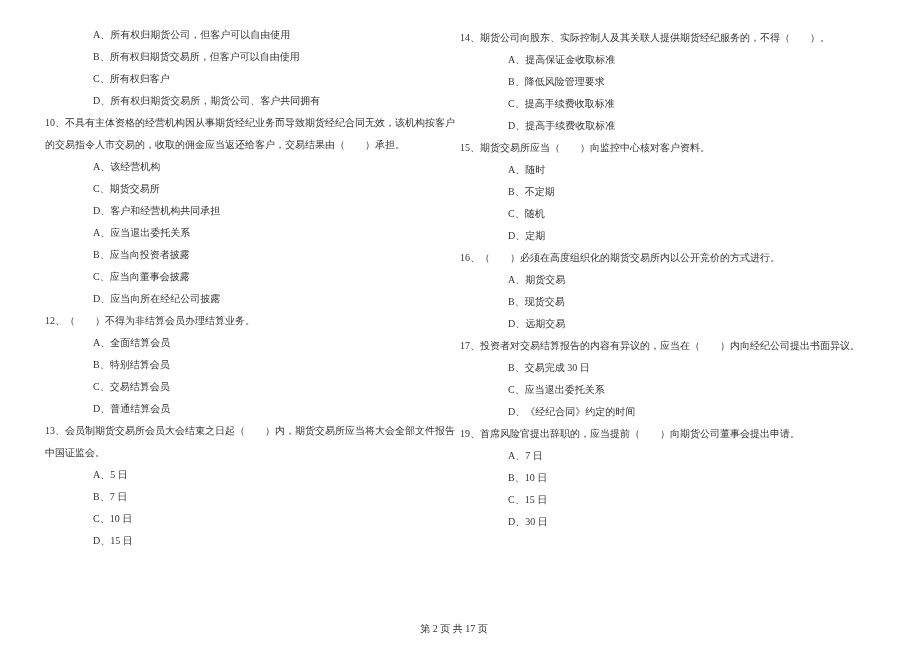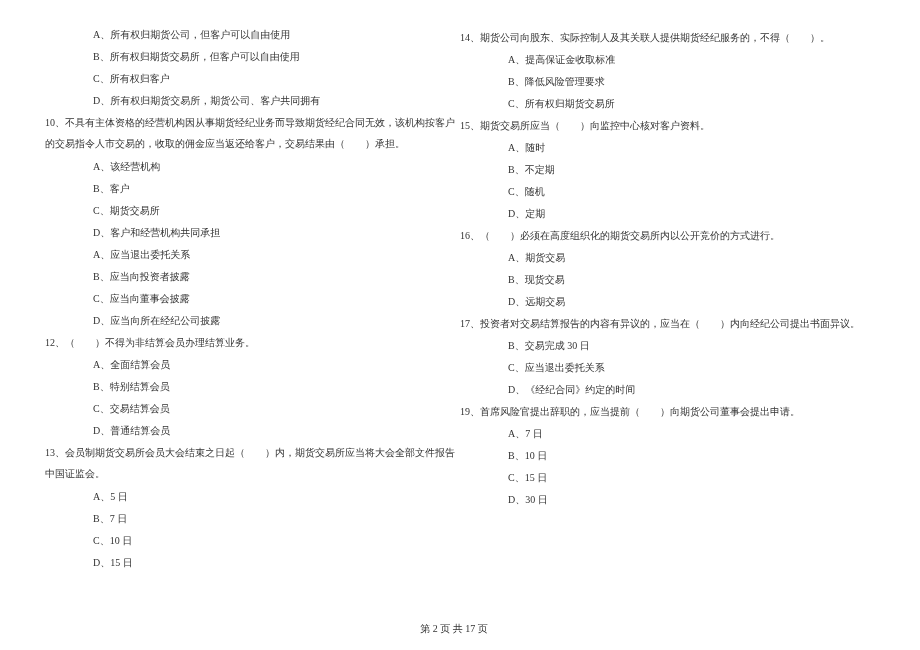--- a/index.html
+++ b/index.html
@@ -26,21 +26,20 @@
       margin-bottom: 3px;
     }
     .question {
       padding-left: 0;
       margin-bottom: 3px;
       margin-top: 3px;
     }
     .question-cont {
       padding-left: 0;
       margin-bottom: 3px;
-      font-family: Liberation Mono, monospace;
     }
     .footer {
       position: absolute;
       bottom: 14px;
       left: 0;
       right: 12px;
       text-align: center;
       font-size: 10px;
       color: #333;
     }
@@ -51,21 +50,20 @@
 <div class="content">
   <div class="column">
     <div class="option">A、所有权归期货公司，但客户可以自由使用</div>
     <div class="option">B、所有权归期货交易所，但客户可以自由使用</div>
     <div class="option">C、所有权归客户</div>
     <div class="option">D、所有权归期货交易所，期货公司、客户共同拥有</div>
 
     <div class="question">10、不具有主体资格的经营机构因从事期货经纪业务而导致期货经纪合同无效，该机构按客户</div>
     <div class="question-cont">的交易指令人市交易的，收取的佣金应当返还给客户，交易结果由（　　）承担。</div>
     <div class="option">A、该经营机构</div>
-    <div class="option">B、客户</div>
     <div class="option">C、期货交易所</div>
     <div class="option">D、客户和经营机构共同承担</div>
 
     <div class="option">A、应当退出委托关系</div>
     <div class="option">B、应当向投资者披露</div>
     <div class="option">C、应当向董事会披露</div>
     <div class="option">D、应当向所在经纪公司披露</div>
 
     <div class="question">12、（　　）不得为非结算会员办理结算业务。</div>
     <div class="option">A、全面结算会员</div>
@@ -78,21 +76,22 @@
     <div class="option">A、5 日</div>
     <div class="option">B、7 日</div>
     <div class="option">C、10 日</div>
     <div class="option">D、15 日</div>
   </div>
 
   <div class="column">
     <div class="question">14、期货公司向股东、实际控制人及其关联人提供期货经纪服务的，不得（　　）。</div>
     <div class="option">A、提高保证金收取标准</div>
     <div class="option">B、降低风险管理要求</div>
-    <div class="option">C、所有权归期货交易所</div>
+    <div class="option">C、提高手续费收取标准</div>
+    <div class="option">D、提高手续费收取标准</div>
 
     <div class="question">15、期货交易所应当（　　）向监控中心核对客户资料。</div>
     <div class="option">A、随时</div>
     <div class="option">B、不定期</div>
     <div class="option">C、随机</div>
     <div class="option">D、定期</div>
 
     <div class="question">16、（　　）必须在高度组织化的期货交易所内以公开竞价的方式进行。</div>
     <div class="option">A、期货交易</div>
     <div class="option">B、现货交易</div>

